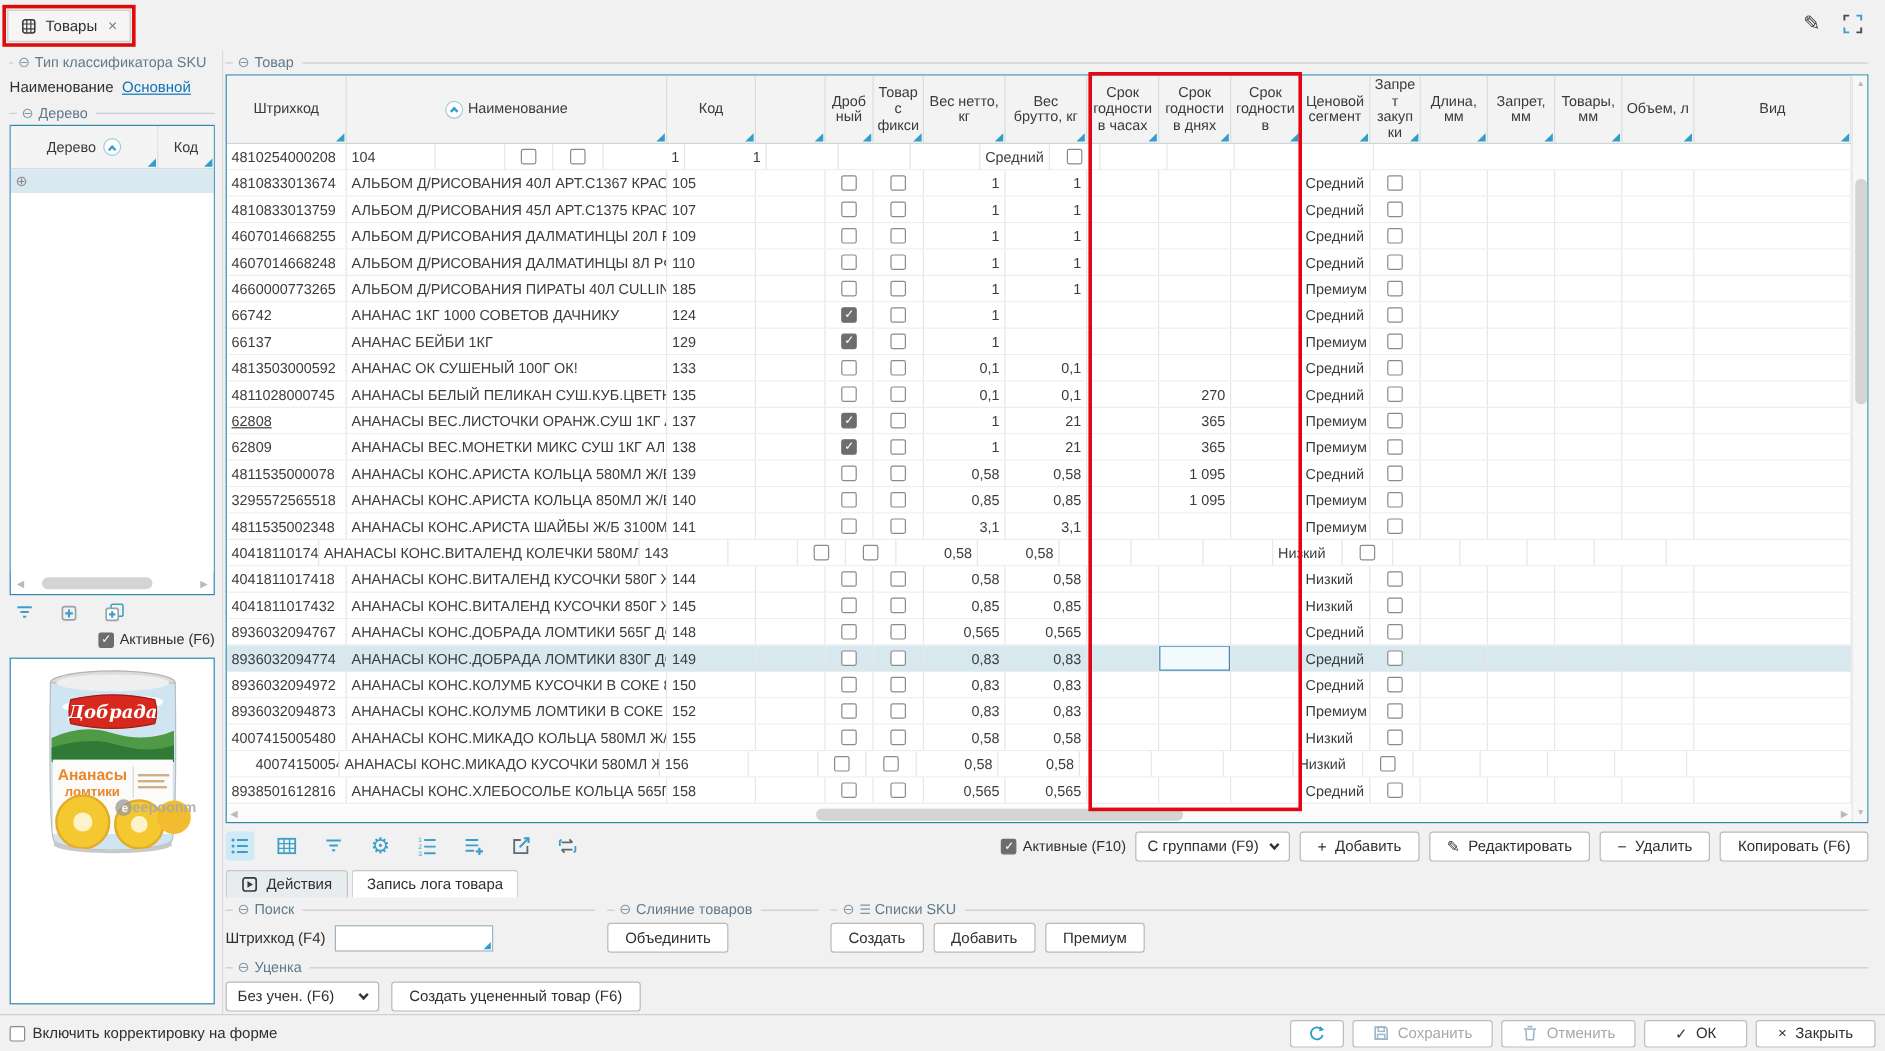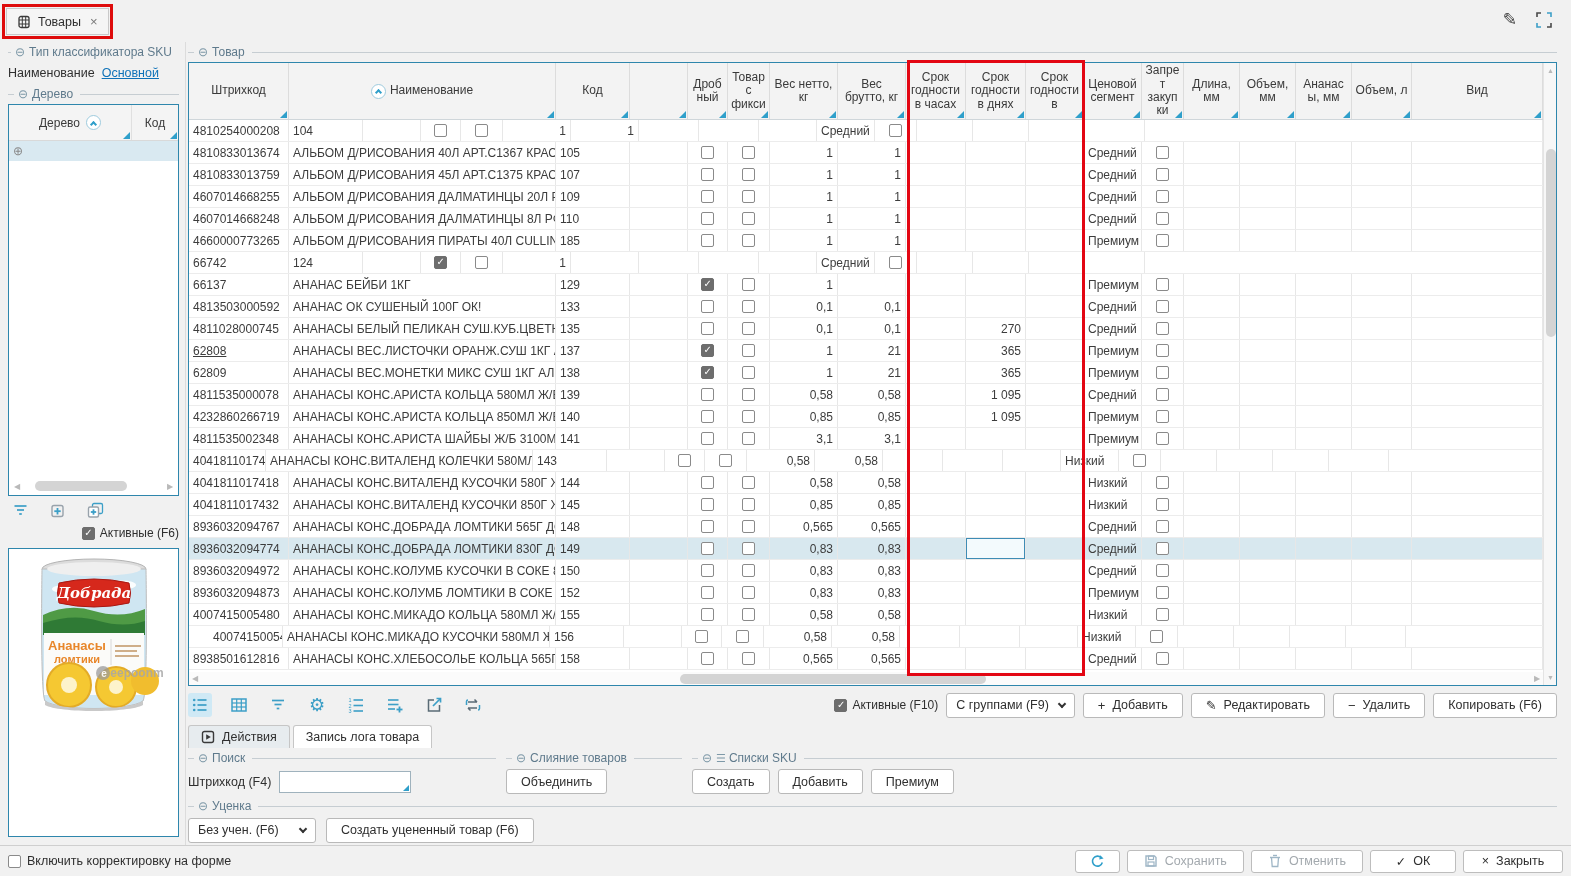--- a/index.html
+++ b/index.html
@@ -326,24 +326,24 @@
               <div class="th" style="width: 58px;">
                 <span class="lbl">Ценовой сегмент</span>
               </div>
               <div class="th" style="width: 42px;">
                 <span class="lbl">Запрет закупки</span>
               </div>
               <div class="th" style="width: 56px;">
                 <span class="lbl">Длина, мм</span>
               </div>
               <div class="th" style="width: 56px;">
-                <span class="lbl">Объем, мм</span>
+                <span class="lbl">Запрет, мм</span>
               </div>
               <div class="th" style="width: 56px;">
-                <span class="lbl">Ананасы, мм</span>
+                <span class="lbl">Товары, мм</span>
               </div>
               <div class="th" style="width: 60px;">
                 <span class="lbl">Объем, л</span>
               </div>
               <div class="th" style="flex: 1 1 0%; width: auto;">
                 <span class="lbl">Вид</span>
               </div>
             </div>
           <div class="tbody" id="tbody">
               <div class="tr">
@@ -496,20 +496,21 @@
                   <span class="cb"></span>
                 </div>
                 <div class="td right" style="width: 56px;"></div>
                 <div class="td right" style="width: 56px;"></div>
                 <div class="td right" style="width: 56px;"></div>
                 <div class="td right" style="width: 60px;"></div>
                 <div class="td" style="flex: 1 1 0%; width: auto;"></div>
               </div>
               <div class="tr">
                 <div class="td" style="width: 100px;">66742</div>
+                <div class="td" style="width: 267px;">АНАНАС 1КГ 1000 СОВЕТОВ ДАЧНИКУ</div>
                 <div class="td" style="width: 74px;">124</div>
                 <div class="td" style="width: 58px;"></div>
                 <div class="td center" style="width: 40px;">
                   <span class="cb checked"></span>
                 </div>
                 <div class="td center" style="width: 42px;">
                   <span class="cb"></span>
                 </div>
                 <div class="td right" style="width: 68px;">1</div>
                 <div class="td right" style="width: 68px;"></div>
@@ -676,21 +677,21 @@
                 <div class="td center" style="width: 42px;">
                   <span class="cb"></span>
                 </div>
                 <div class="td right" style="width: 56px;"></div>
                 <div class="td right" style="width: 56px;"></div>
                 <div class="td right" style="width: 56px;"></div>
                 <div class="td right" style="width: 60px;"></div>
                 <div class="td" style="flex: 1 1 0%; width: auto;"></div>
               </div>
               <div class="tr">
-                <div class="td" style="width: 100px;">4232860266719</div>
+                <div class="td" style="width: 100px;">3295572565518</div>
                 <div class="td" style="width: 267px;">АНАНАСЫ КОНС.АРИСТА КОЛЬЦА 850МЛ Ж/Б</div>
                 <div class="td" style="width: 74px;">140</div>
                 <div class="td" style="width: 58px;"></div>
                 <div class="td center" style="width: 40px;">
                   <span class="cb"></span>
                 </div>
                 <div class="td center" style="width: 42px;">
                   <span class="cb"></span>
                 </div>
                 <div class="td right" style="width: 68px;">0,85</div>

